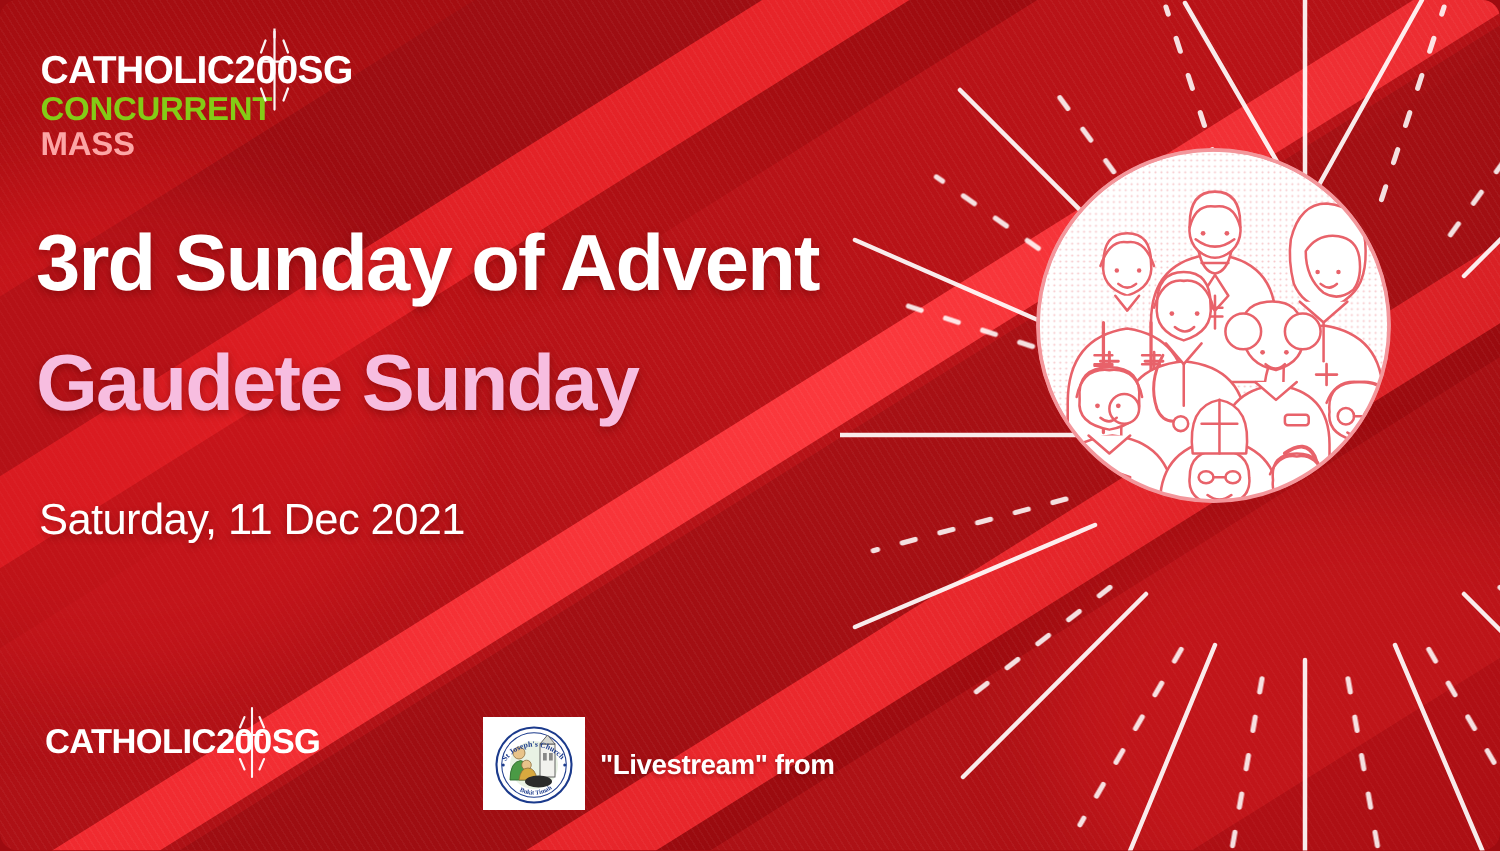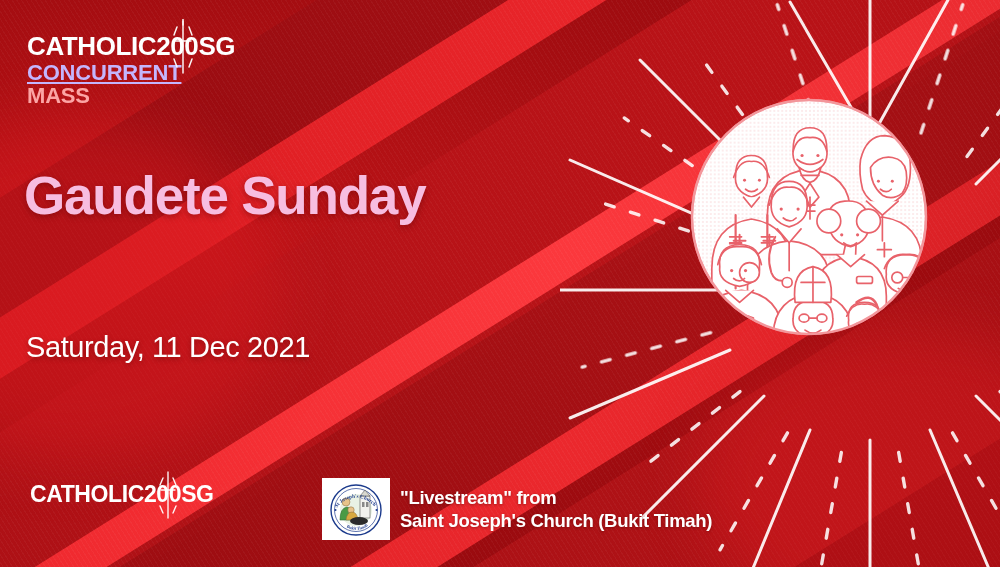--- a/index.html
+++ b/index.html
@@ -2,20 +2,21 @@
 <html><head>
 <meta charset="utf-8">
 <style>
   * { margin:0; padding:0; box-sizing:border-box; }
   html,body { width:1000px; height:567px; overflow:hidden; background:#9e0b10; }
   body { font-family:"Liberation Sans", sans-serif; }
 
   #stage {
     position:relative; width:1000px; height:567px; overflow:hidden;
     background:#aa0f12;
+    border-radius:12px;
   }
 
   
   .bg-base{
     position:absolute; inset:0;
     background:
       radial-gradient(120% 90% at 18% 40%, #c01418 0%, #a50d11 45%, #8d070c 100%);
   }
   .bg-bands{ position:absolute; inset:-20%; }
   .band{
@@ -48,22 +49,22 @@
   
   #top-logo{ position:absolute; left:27px; top:33px; width:260px; }
   .logo-row1{
     position:relative; display:flex; align-items:baseline;
     font-weight:bold; letter-spacing:-0.4px; color:#fff;
     font-size:26px; line-height:26px;
   }
   .logo-row1 .zeros{ position:relative; display:inline-block; }
   .logo-cross{ position:absolute; pointer-events:none; }
   .logo-sub{
-    color:#c4b5fd; font-weight:bold; font-size:22px; line-height:23px;
-    letter-spacing:-0.2px; margin-top:2px;text-decoration:underline;
+    color:#84cc16; font-weight:bold; font-size:22px; line-height:23px;
+    letter-spacing:-0.2px; margin-top:2px;
   }
   .logo-sub2{
     color:#fca5a5; font-weight:bold; font-size:22px; line-height:23px;
     letter-spacing:-0.2px;
   }
 
   
   #headline{ position:absolute; left:24px; top:146px; width:660px; }
   .h-line1{
     color:#ffffff; font-weight:bold; font-size:53px; line-height:60px;
@@ -349,20 +350,21 @@
           </g>
         </svg>
       </span>
       <span>SG</span>
     </div>
     <div class="logo-sub">CONCURRENT</div>
     <div class="logo-sub2">MASS</div>
   </div>
 
   <div id="headline">
+    <div class="h-line1">3rd Sunday of Advent</div>
     <div class="h-line2">Gaudete Sunday</div>
   </div>
 
   <div id="datetext">Saturday, 11 Dec 2021</div>
 
   <div id="bottom-logo">
     <div class="blogo-row">
       <span>CATHOLIC</span>
       <span>2</span>
       <span class="zeros">
@@ -408,17 +410,16 @@
         </g>
         <g fill="#1b3a8c" font-family="'Liberation Serif', serif" font-size="4.2" font-weight="bold">
           <text><textPath href="#arcBot" startOffset="30%">Bukit Timah</textPath></text>
         </g>
         <circle cx="9.5" cy="30" r="1" fill="#1b3a8c"></circle>
         <circle cx="50.5" cy="30" r="1" fill="#1b3a8c"></circle>
       </svg>
     </div>
     <div>
       <div class="ls-text">"Livestream" from</div>
-      <div class="ls-text">Saint Joseph's Church (Bukit Timah)</div>
     </div>
   </div>
 
 </div>
 
 </body></html>

